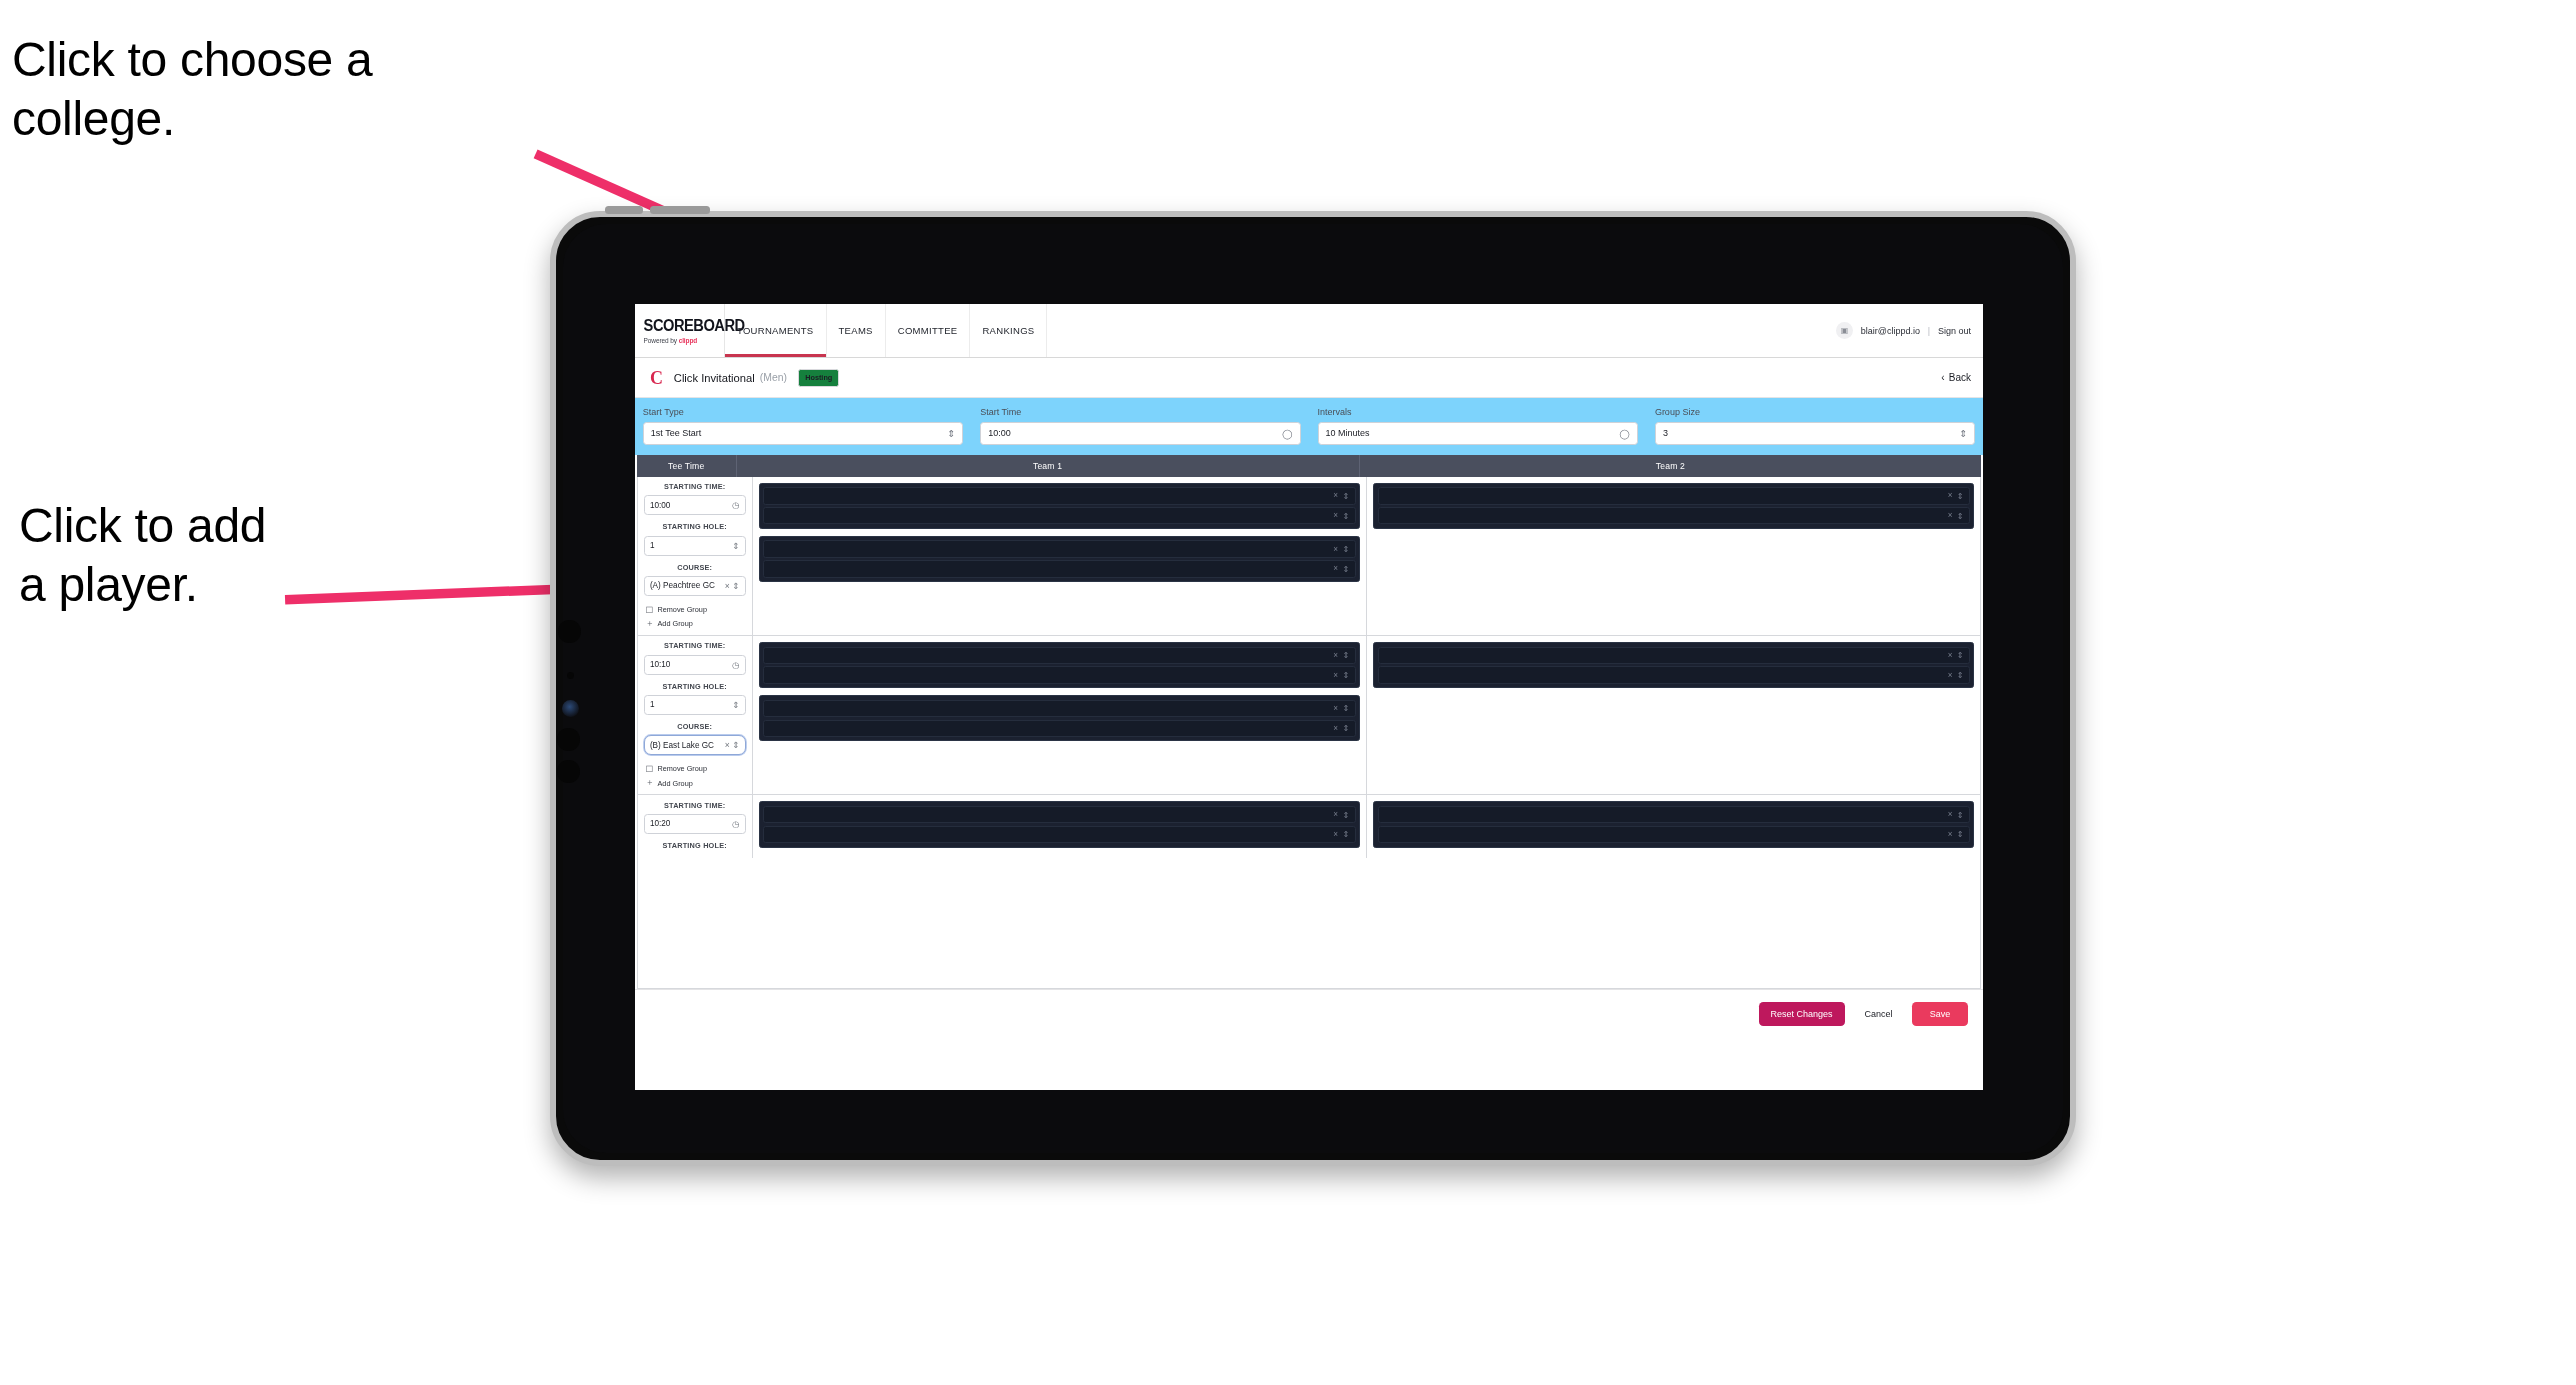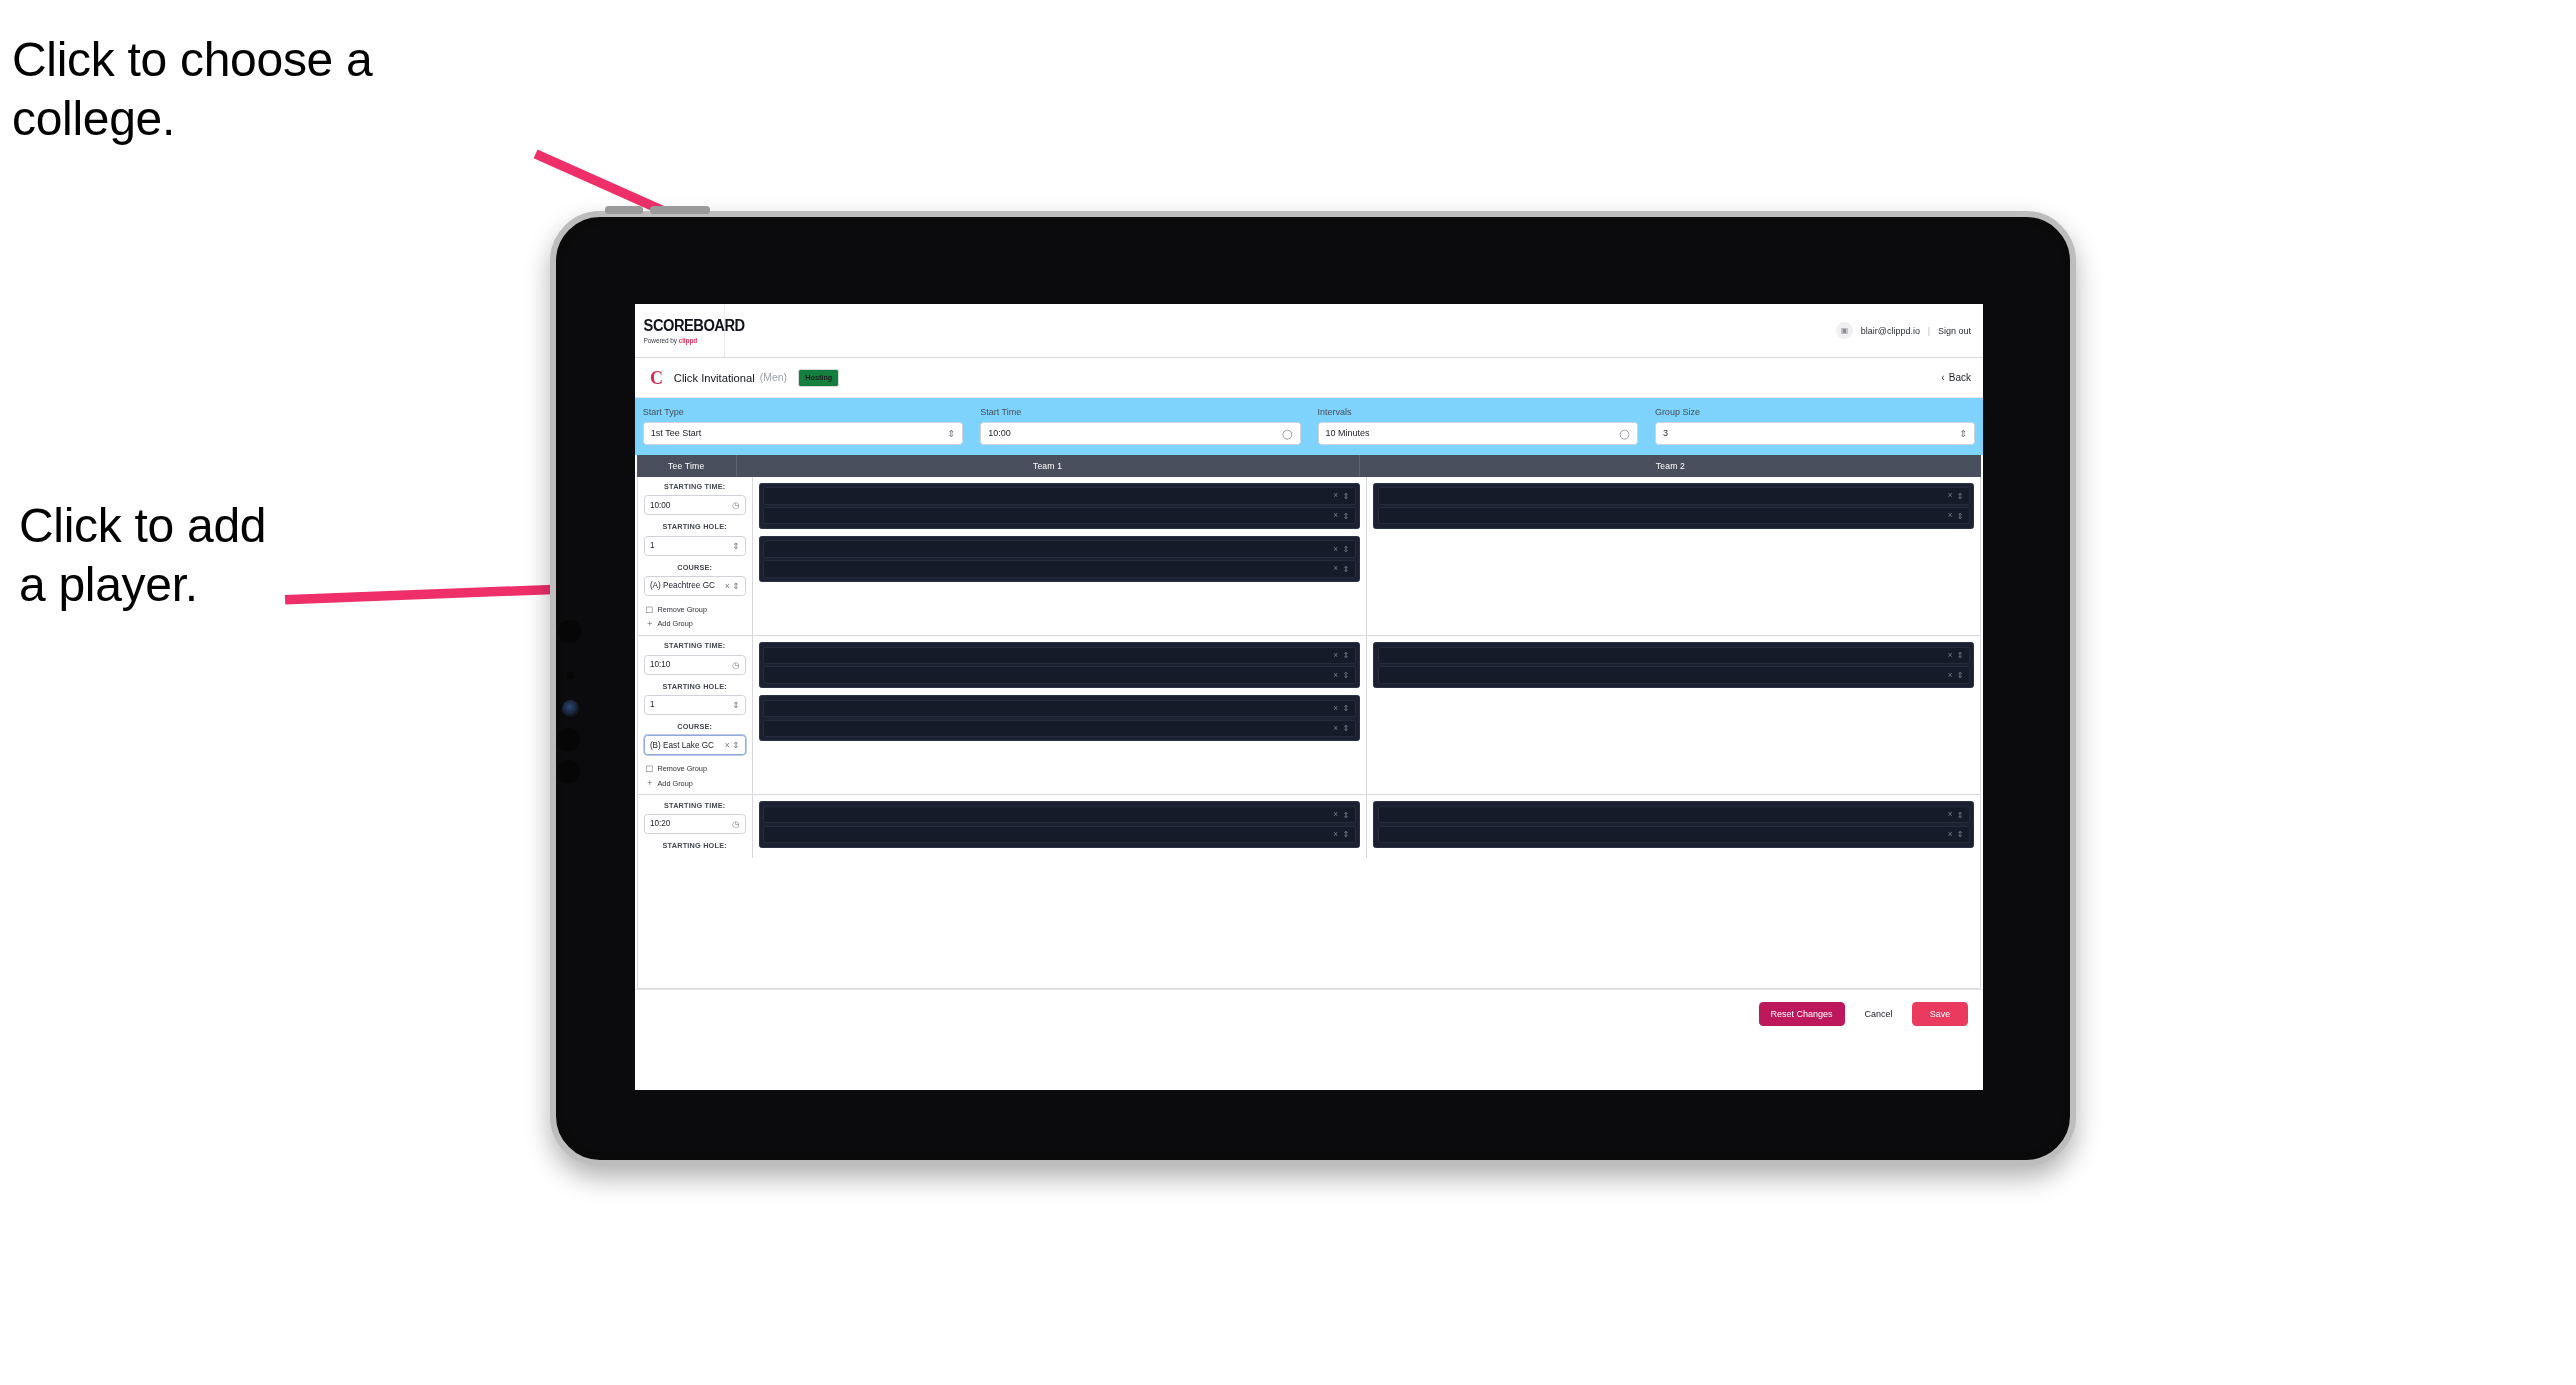--- a/index.html
+++ b/index.html
@@ -159,21 +159,21 @@
   }
   .tlabel {
     font-size: 7.3px; font-weight: 700; color: #43474f;
     text-align: center; letter-spacing: 0.2px; margin-bottom: 4.3px;
   }
   .tinput {
     height: 20px; border: 0.9px solid #cfd2d8; border-radius: 3.5px; background: #fff;
     display: flex; align-items: center; padding: 0 5.2px; margin-bottom: 7px;
     font-size: 8.2px; color: #1b1d24; cursor: pointer;
   }
-  .tinput.focused { border-color: #8fa8d8; box-shadow: 0 0 0 0.9px #b9cbed; }
+  .tinput.focused { border-color: #8fa8d8; box-shadow: 0 0 0 0.9px #b9cbed; border-radius: 7px; }
   .tinput .tv { flex: 1; }
   .tinput .tic { color: #72777f; font-size: 8.6px; margin-left: 2.6px; }
   .gaction {
     display: flex; align-items: center; gap: 4.3px;
     font-size: 7.3px; color: #2b2e36; padding: 1.7px 1.7px; cursor: pointer;
   }
   .gaction .gi { font-size: 8.6px; color: #60646c; width: 7.8px; text-align: center; }
 
   .cell-team {
     flex: 1; border-right: 0.9px solid #d6d8dc; padding: 6px 6px;
@@ -233,20 +233,26 @@
   <div class="hw" id="hw-btn1"></div>
   <div class="hw" id="hw-btn2"></div>
 
   <div id="viewport">
 
     <div id="topnav">
       <div id="brand">
         <div class="brand-word">SCOREBOARD</div>
         <div class="brand-sub"><span>Powered by </span><b>clippd</b></div>
       </div>
+      <div id="navitems">
+        <div class="navitem active">TOURNAMENTS</div>
+        <div class="navitem">TEAMS</div>
+        <div class="navitem">COMMITTEE</div>
+        <div class="navitem">RANKINGS</div>
+      </div>
       <div id="account">
         <div id="acct-avatar">▣</div>
         <span>blair@clippd.io</span>
         <span class="acct-sep">|</span>
         <span id="signout">Sign out</span>
       </div>
     </div>
 
     <div id="tbar">
       <div id="tlogo">C</div>

